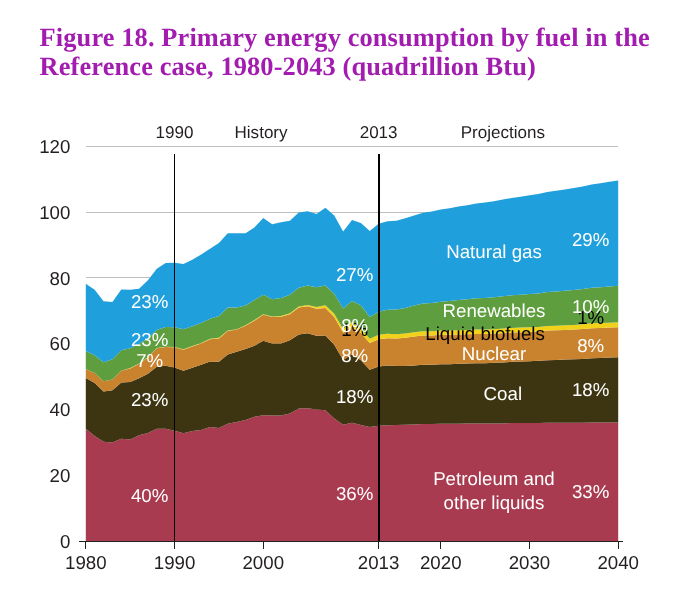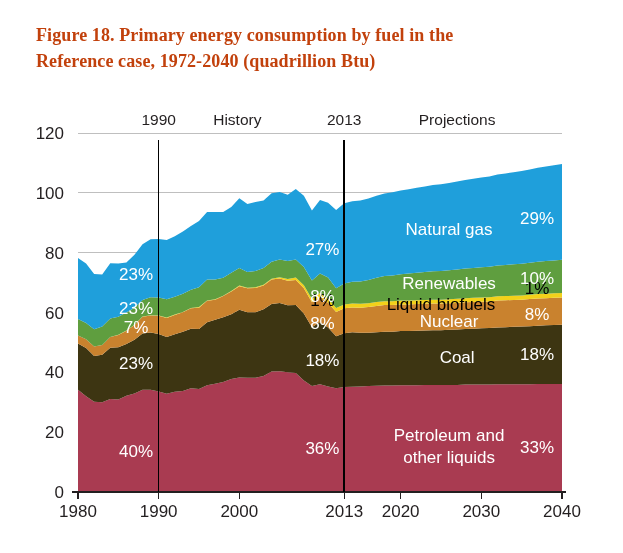--- a/index.html
+++ b/index.html
@@ -20,23 +20,23 @@
     width: 623px;
     height: 553px;
   }
   .fig-title {
     position: absolute;
     left: 36px;
     top: 22px;
     width: 560px;
     font-family: "Liberation Serif", serif;
     font-weight: bold;
-    font-size: 18px;
+    font-size: 24px;
     line-height: 26px;
-    color: #c2410c;
+    color: #a21caf;
     letter-spacing: 0.1px;
   }
   .fig-title .l2 { display: block; }
   svg.chart {
     position: absolute;
     left: 0;
     top: 0;
   }
   text { font-family: "Liberation Sans", sans-serif; }
   .axis-label {
@@ -77,21 +77,21 @@
     shape-rendering: crispEdges;
   }
 </style>
 </head>
 <body>
 
 <div id="figure">
 
   <div class="fig-title">
     <span>Figure 18. Primary energy consumption by fuel in the</span>
-    <span class="l2">Reference case, 1972-2040 (quadrillion Btu)</span>
+    <span class="l2">Reference case, 1980-2043 (quadrillion Btu)</span>
   </div>
 
   <svg class="chart" id="chart-svg" width="623" height="553">
       <line x1="78" x2="562" y1="432.1666666666667" y2="432.1666666666667" class="gridline"></line>
       <line x1="78" x2="562" y1="372.33333333333337" y2="372.33333333333337" class="gridline"></line>
       <line x1="78" x2="562" y1="312.5" y2="312.5" class="gridline"></line>
       <line x1="78" x2="562" y1="252.66666666666669" y2="252.66666666666669" class="gridline"></line>
       <line x1="78" x2="562" y1="192.83333333333331" y2="192.83333333333331" class="gridline"></line>
       <line x1="78" x2="562" y1="133" y2="133" class="gridline"></line>
       <path d="M78.00,389.69 L86.07,396.27 L94.13,401.65 L102.20,402.25 L110.27,398.96 L118.33,399.56 L126.40,395.67 L134.47,393.57 L142.53,389.69 L150.60,389.69 L158.67,391.48 L166.73,393.87 L174.80,391.78 L182.87,390.88 L190.93,388.19 L199.00,389.09 L207.07,385.20 L215.13,383.70 L223.20,381.91 L231.27,378.92 L239.33,377.42 L247.40,377.72 L255.47,377.72 L263.53,375.92 L271.60,371.44 L279.67,371.14 L287.73,372.33 L295.80,372.93 L303.87,380.41 L311.93,386.10 L320.00,384.30 L328.07,386.39 L336.13,388.19 L344.20,386.99 L352.27,386.69 L360.33,386.39 L368.40,386.10 L376.47,385.80 L384.53,385.50 L392.60,385.50 L400.67,385.20 L408.73,385.20 L416.80,385.20 L424.87,384.90 L432.93,384.90 L441.00,384.90 L449.07,384.90 L457.13,384.90 L465.20,384.60 L473.27,384.60 L481.33,384.60 L489.40,384.60 L497.47,384.30 L505.53,384.30 L513.60,384.30 L521.67,384.30 L529.73,384.30 L537.80,384.00 L545.87,384.00 L553.93,384.00 L562.00,384.00 L562.00,492.00 L553.93,492.00 L545.87,492.00 L537.80,492.00 L529.73,492.00 L521.67,492.00 L513.60,492.00 L505.53,492.00 L497.47,492.00 L489.40,492.00 L481.33,492.00 L473.27,492.00 L465.20,492.00 L457.13,492.00 L449.07,492.00 L441.00,492.00 L432.93,492.00 L424.87,492.00 L416.80,492.00 L408.73,492.00 L400.67,492.00 L392.60,492.00 L384.53,492.00 L376.47,492.00 L368.40,492.00 L360.33,492.00 L352.27,492.00 L344.20,492.00 L336.13,492.00 L328.07,492.00 L320.00,492.00 L311.93,492.00 L303.87,492.00 L295.80,492.00 L287.73,492.00 L279.67,492.00 L271.60,492.00 L263.53,492.00 L255.47,492.00 L247.40,492.00 L239.33,492.00 L231.27,492.00 L223.20,492.00 L215.13,492.00 L207.07,492.00 L199.00,492.00 L190.93,492.00 L182.87,492.00 L174.80,492.00 L166.73,492.00 L158.67,492.00 L150.60,492.00 L142.53,492.00 L134.47,492.00 L126.40,492.00 L118.33,492.00 L110.27,492.00 L102.20,492.00 L94.13,492.00 L86.07,492.00 L78.00,492.00 Z" fill="#a93b51" stroke="none"></path>

